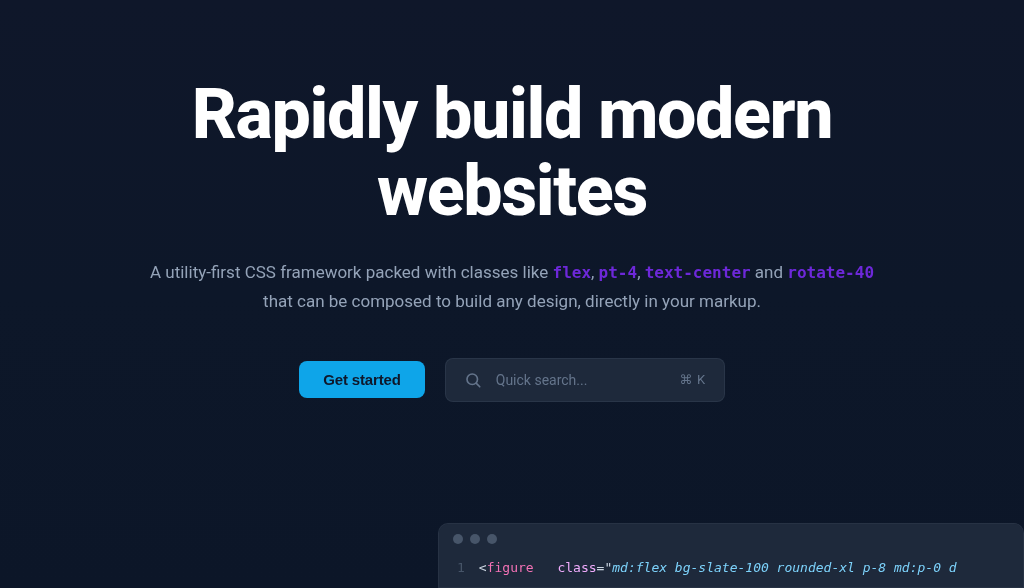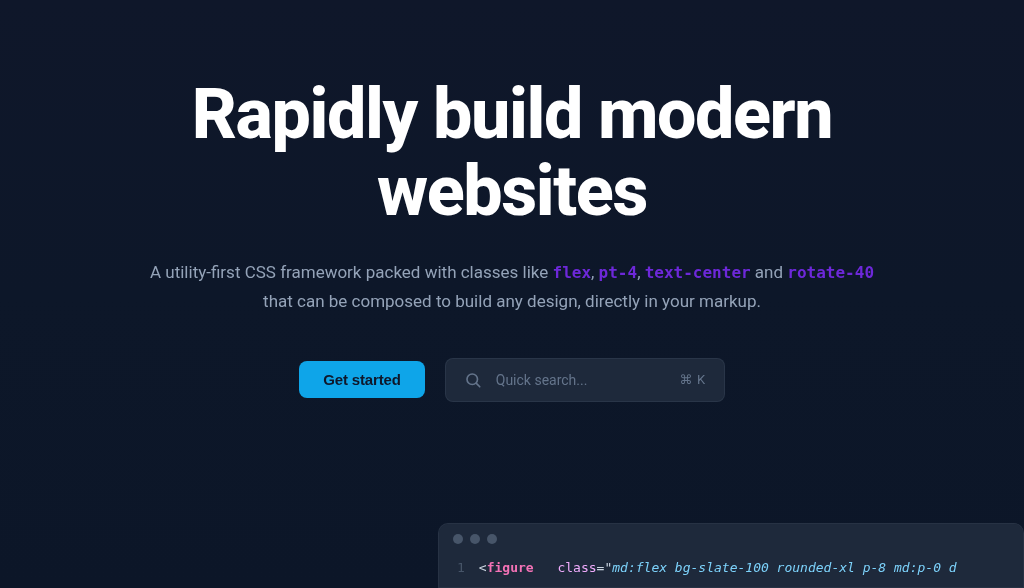--- a/index.html
+++ b/index.html
@@ -146,21 +146,21 @@
       text-align: right;
       user-select: none;
     }
 
     .code-line {
       white-space: nowrap;
       color: #e2e8f0;
     }
 
     .tok-punc { color: #cbd5e1; }
-    .tok-tag { color: #f472b6; font-weight: bold; }
+    .tok-tag { color: #f472b6; }
     .tok-attr { color: #f0abfc; margin-left: 16px; }
     .tok-str { color: #7dd3fc; font-style: italic; }
   </style>
 </head>
 <body>
 
 <div class="hero">
   <h1 class="headline">
     <span>Rapidly build modern websites</span><br>
   </h1>

